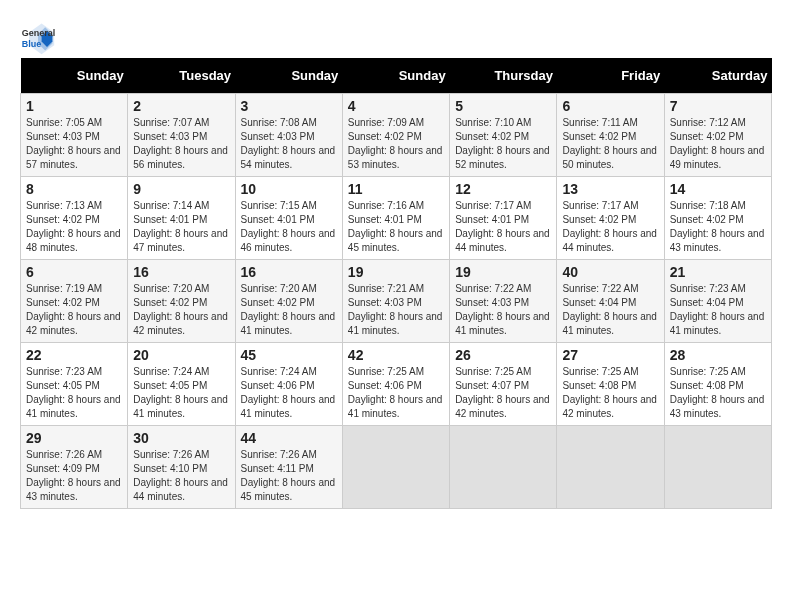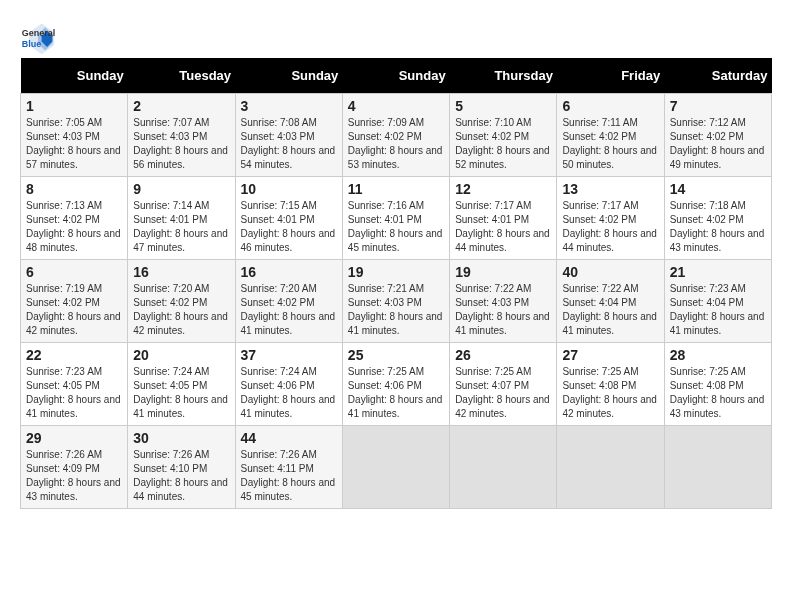--- a/index.html
+++ b/index.html
@@ -206,25 +206,25 @@
       <tr>
         <td>
           <span class="day-num">22</span>
           <div class="day-info">Sunrise: 7:23 AM<br>Sunset: 4:05 PM<br>Daylight: 8 hours and 41 minutes.</div>
         </td>
         <td>
           <span class="day-num">20</span>
           <div class="day-info">Sunrise: 7:24 AM<br>Sunset: 4:05 PM<br>Daylight: 8 hours and 41 minutes.</div>
         </td>
         <td>
-          <span class="day-num">37</span>
+          <span class="day-num">45</span>
           <div class="day-info">Sunrise: 7:24 AM<br>Sunset: 4:06 PM<br>Daylight: 8 hours and 41 minutes.</div>
         </td>
         <td>
-          <span class="day-num">25</span>
+          <span class="day-num">42</span>
           <div class="day-info">Sunrise: 7:25 AM<br>Sunset: 4:06 PM<br>Daylight: 8 hours and 41 minutes.</div>
         </td>
         <td>
           <span class="day-num">26</span>
           <div class="day-info">Sunrise: 7:25 AM<br>Sunset: 4:07 PM<br>Daylight: 8 hours and 42 minutes.</div>
         </td>
         <td>
           <span class="day-num">27</span>
           <div class="day-info">Sunrise: 7:25 AM<br>Sunset: 4:08 PM<br>Daylight: 8 hours and 42 minutes.</div>
         </td>

